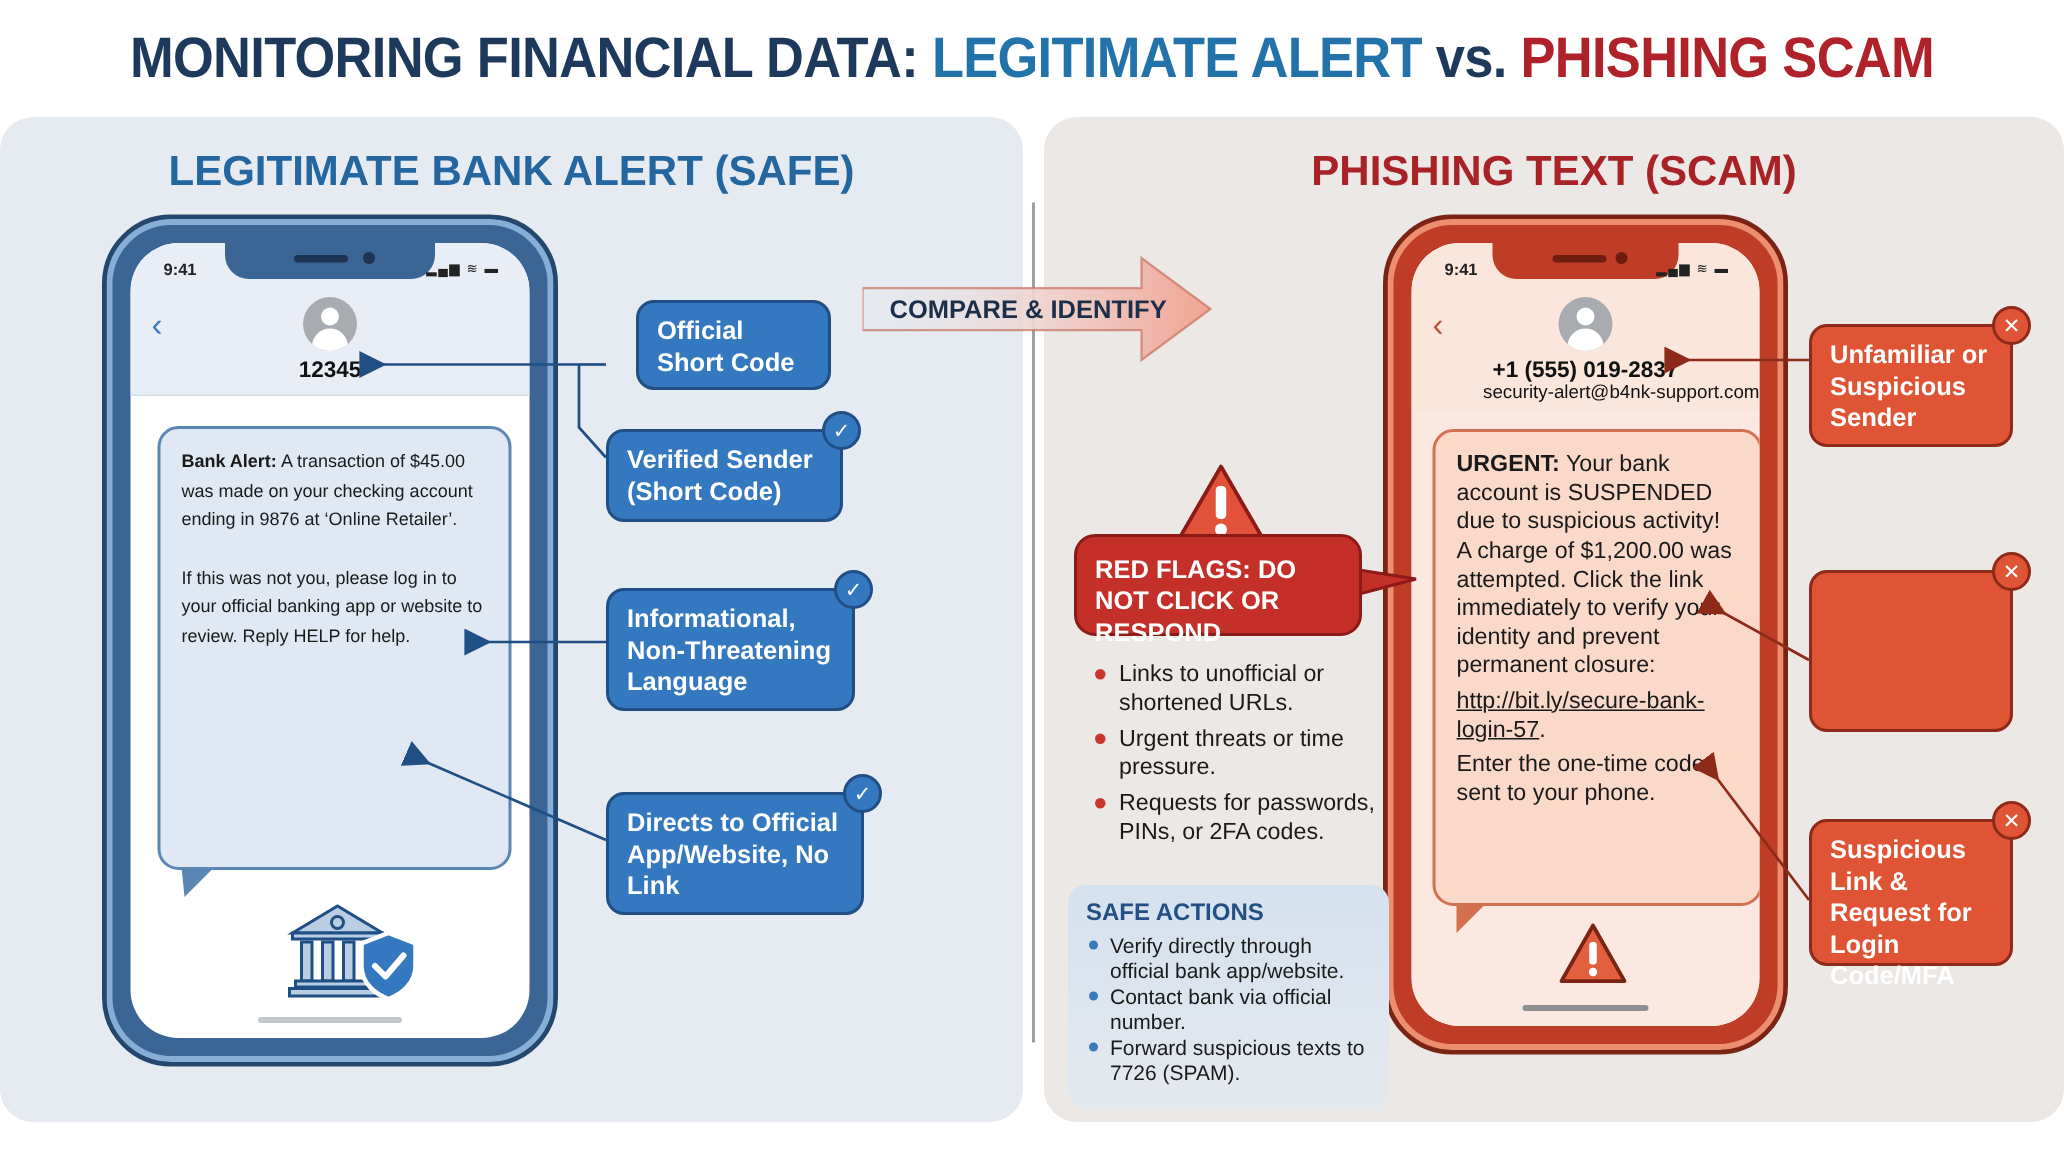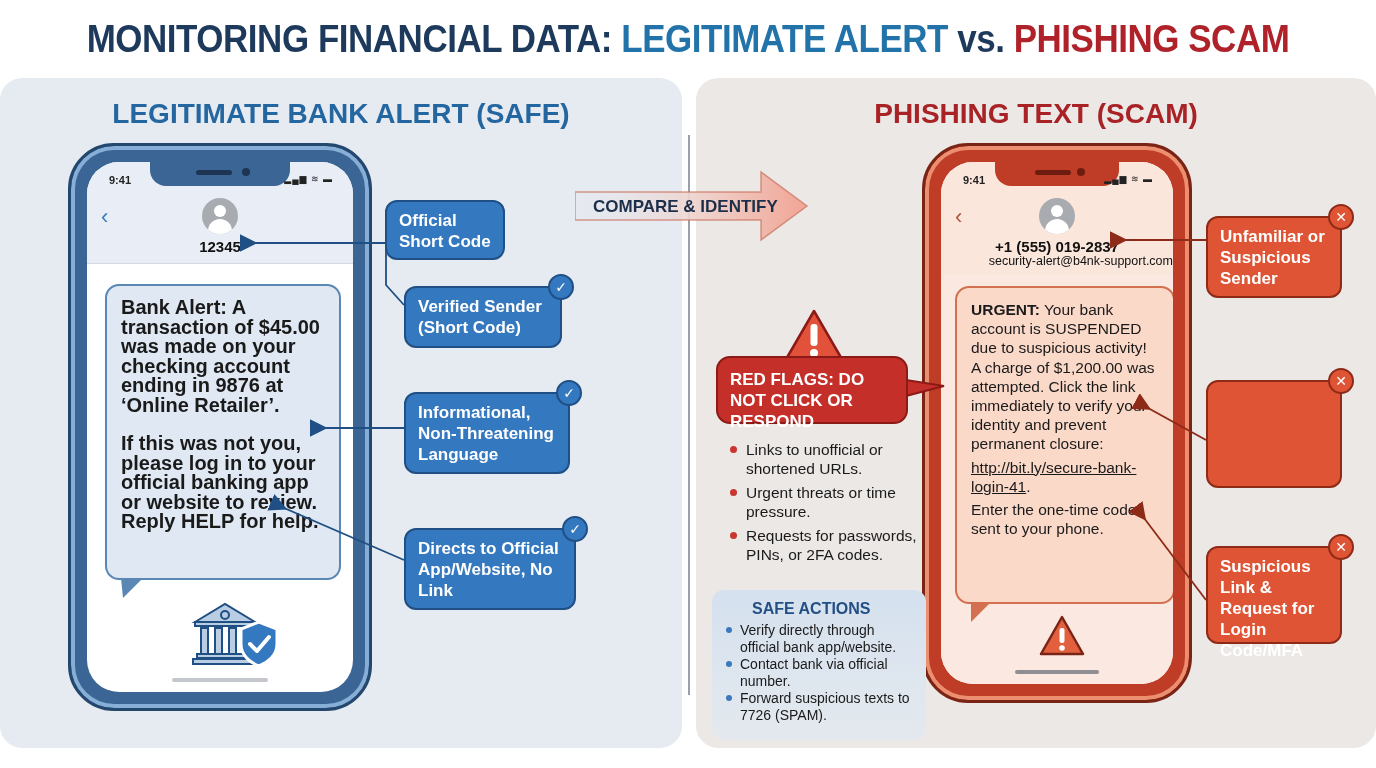--- a/index.html
+++ b/index.html
@@ -43,21 +43,21 @@
   .back { position: absolute; top: 42px; left: 14px; font-size: 22px; }
   .phone-left .back { color: #3b7bbf; }
   .phone-right .back { color: #b5533c; }
   .avatar { position: absolute; top: 36px; left: 50%; transform: translateX(-50%); width: 36px; height: 36px; border-radius: 50%; background: #a8acb1; overflow: hidden; }
   .avatar .ah { position: absolute; left: 12px; top: 7px; width: 12px; height: 12px; border-radius: 50%; background: #fff; }
   .avatar .ab { position: absolute; left: 6px; top: 21px; width: 24px; height: 16px; border-radius: 12px 12px 0 0; background: #fff; }
   .sender { position: absolute; top: 76px; left: 0; width: 100%; text-align: center; font-size: 15px; font-weight: bold; color: #111; }
   .sender-email { position: absolute; top: 92px; left: 0; width: 100%; text-align: right; font-size: 12.5px; color: #111; }
 
   .bubble { position: absolute; border-radius: 14px; padding: 12px 14px; color: #1a1a1a; }
-  .bubble-left { left: 18px; top: 122px; width: 236px; height: 296px; background: #dfe8f3; border: 2px solid #5b87b4; font-size: 20px; line-height: 19.5px; font-weight: bold; }
+  .bubble-left { left: 18px; top: 122px; width: 236px; height: 296px; background: #dfe8f3; border: 2px solid #5b87b4; font-size: 12px; line-height: 19.5px; }
   .bubble-right { left: 14px; top: 124px; width: 220px; height: 318px; background: #fbd9c9; border: 2px solid #d2704f; font-size: 15.5px; line-height: 19.2px; }
   .bubble-tail { position: absolute; width: 0; height: 0; }
   .bubble-left .bubble-tail { left: 14px; bottom: -20px; border-left: 2px solid transparent; border-top: 20px solid #5b87b4; border-right: 20px solid transparent; }
   .bubble-right .bubble-tail { left: 14px; bottom: -20px; border-top: 20px solid #d2704f; border-right: 20px solid transparent; }
   .bubble p { margin-bottom: 19px; }
   .bubble-right p { margin-bottom: 4px; }
   .bubble a { color: #1a1a1a; text-decoration: underline; }
 
   .home-bar { position: absolute; bottom: 10px; left: 50%; transform: translateX(-50%); width: 96px; height: 4px; border-radius: 2px; background: #c4c7cc; }
   .phone-right .home-bar { background: #8f8f93; width: 84px; }
@@ -73,21 +73,21 @@
   .callout-red .badge { background: #df5434; border: 2px solid #8e2a18; }
 
   .red-flag-box { position: absolute; left: 716px; top: 356px; width: 192px; height: 68px; background: #c52f2a; border: 2px solid #8c1a16; border-radius: 14px;
     color: #fff; font-weight: bold; font-size: 17px; line-height: 21px; padding: 11px 12px; }
   .warn-big { position: absolute; left: 782px; top: 308px; }
   .red-list { position: absolute; left: 728px; top: 440px; width: 210px; list-style: none; }
   .red-list li { position: relative; padding-left: 18px; font-size: 15.5px; line-height: 19px; color: #1a1a1a; margin-bottom: 5px; }
   .red-list li::before { content: ""; position: absolute; left: 2px; top: 6px; width: 7px; height: 7px; border-radius: 50%; background: #c8362e; }
 
   .safe-box { position: absolute; left: 712px; top: 590px; width: 214px; height: 150px; background: linear-gradient(180deg, #d5e1ef 0%, #e4e9ee 100%); border-radius: 12px; padding: 10px 12px; }
-  .safe-title { font-size: 16px; font-weight: bold; color: #234f85; margin-bottom: 4px; margin-left: 28px; }
+  .safe-title { font-size: 16px; font-weight: bold; color: #234f85; margin-bottom: 4px; }
   .safe-list { list-style: none; }
   .safe-list li { position: relative; padding-left: 16px; font-size: 14px; line-height: 17px; color: #1a1a1a; }
   .safe-list li::before { content: ""; position: absolute; left: 2px; top: 5px; width: 6px; height: 6px; border-radius: 50%; background: #3b78bd; }
 
   svg.lines { position: absolute; left: 0; top: 0; pointer-events: none; }
 </style>
 </head>
 <body>
 
 <div class="main-title">
@@ -168,21 +168,21 @@
       <div class="avatar">
           <div class="ah"></div>
           <div class="ab"></div>
         </div>
       <div class="sender">+1 (555) 019-2837</div>
       <div class="sender-email">security-alert@b4nk-support.com</div>
     </div>
     <div class="screen-body"></div>
     <div class="bubble bubble-right">
       <p><b>URGENT:</b><span> Your bank account is SUSPENDED due to suspicious activity! A charge of $1,200.00 was attempted. Click the link immediately to verify your identity and prevent permanent closure:</span></p>
-      <p><a>http://bit.ly/secure-bank-login-41</a><span>.</span></p>
+      <p><a>http://bit.ly/secure-bank-login-57</a><span>.</span></p>
       <p>Enter the one-time code sent to your phone.</p>
       <div class="bubble-tail"></div>
     </div>
     <svg class="warn-icon-small" width="48" height="44" viewBox="0 0 48 44">
       <path d="M24 3 L45 40 L3 40 Z" fill="#e2603e" stroke="#7a2416" stroke-width="2.5" stroke-linejoin="round"></path>
       <rect x="21.5" y="14" width="5" height="15" rx="2" fill="#fff"></rect>
       <circle cx="24" cy="34" r="2.8" fill="#fff"></circle>
     </svg>
     <div class="home-bar"></div>
   </div>
@@ -204,21 +204,21 @@
   <path d="M404 428 L324 428" stroke="#1f4f84" stroke-width="1.8" fill="none" marker-end="url(#ab)"></path>
   <path d="M404 560 L284 508" stroke="#1f4f84" stroke-width="1.8" fill="none" marker-end="url(#ab)"></path>
 
   <path d="M1206 240 L1124 240" stroke="#8e2a18" stroke-width="1.8" fill="none" marker-end="url(#ar)"></path>
   <path d="M1206 440 L1148 408" stroke="#8e2a18" stroke-width="1.8" fill="none" marker-end="url(#ar)"></path>
   <path d="M1206 600 L1144 518" stroke="#8e2a18" stroke-width="1.8" fill="none" marker-end="url(#ar)"></path>
 
   <path d="M906 380 L944 386 L906 396" fill="#c52f2a" stroke="#8c1a16" stroke-width="2"></path>
 </svg>
 
-<div class="callout callout-blue" style="left:385px; top:200px; width:120px; height:60px;">
+<div class="callout callout-blue" style="left:424px; top:200px; width:130px; height:60px;">
   <span>Official Short Code</span>
 </div>
 <div class="callout callout-blue" style="left:404px; top:286px; width:158px; height:62px;">
   <span>Verified Sender (Short Code)</span>
   <div class="badge">✓</div>
 </div>
 <div class="callout callout-blue" style="left:404px; top:392px; width:166px; height:82px;">
   <span>Informational, Non-Threatening Language</span>
   <div class="badge">✓</div>
 </div>

